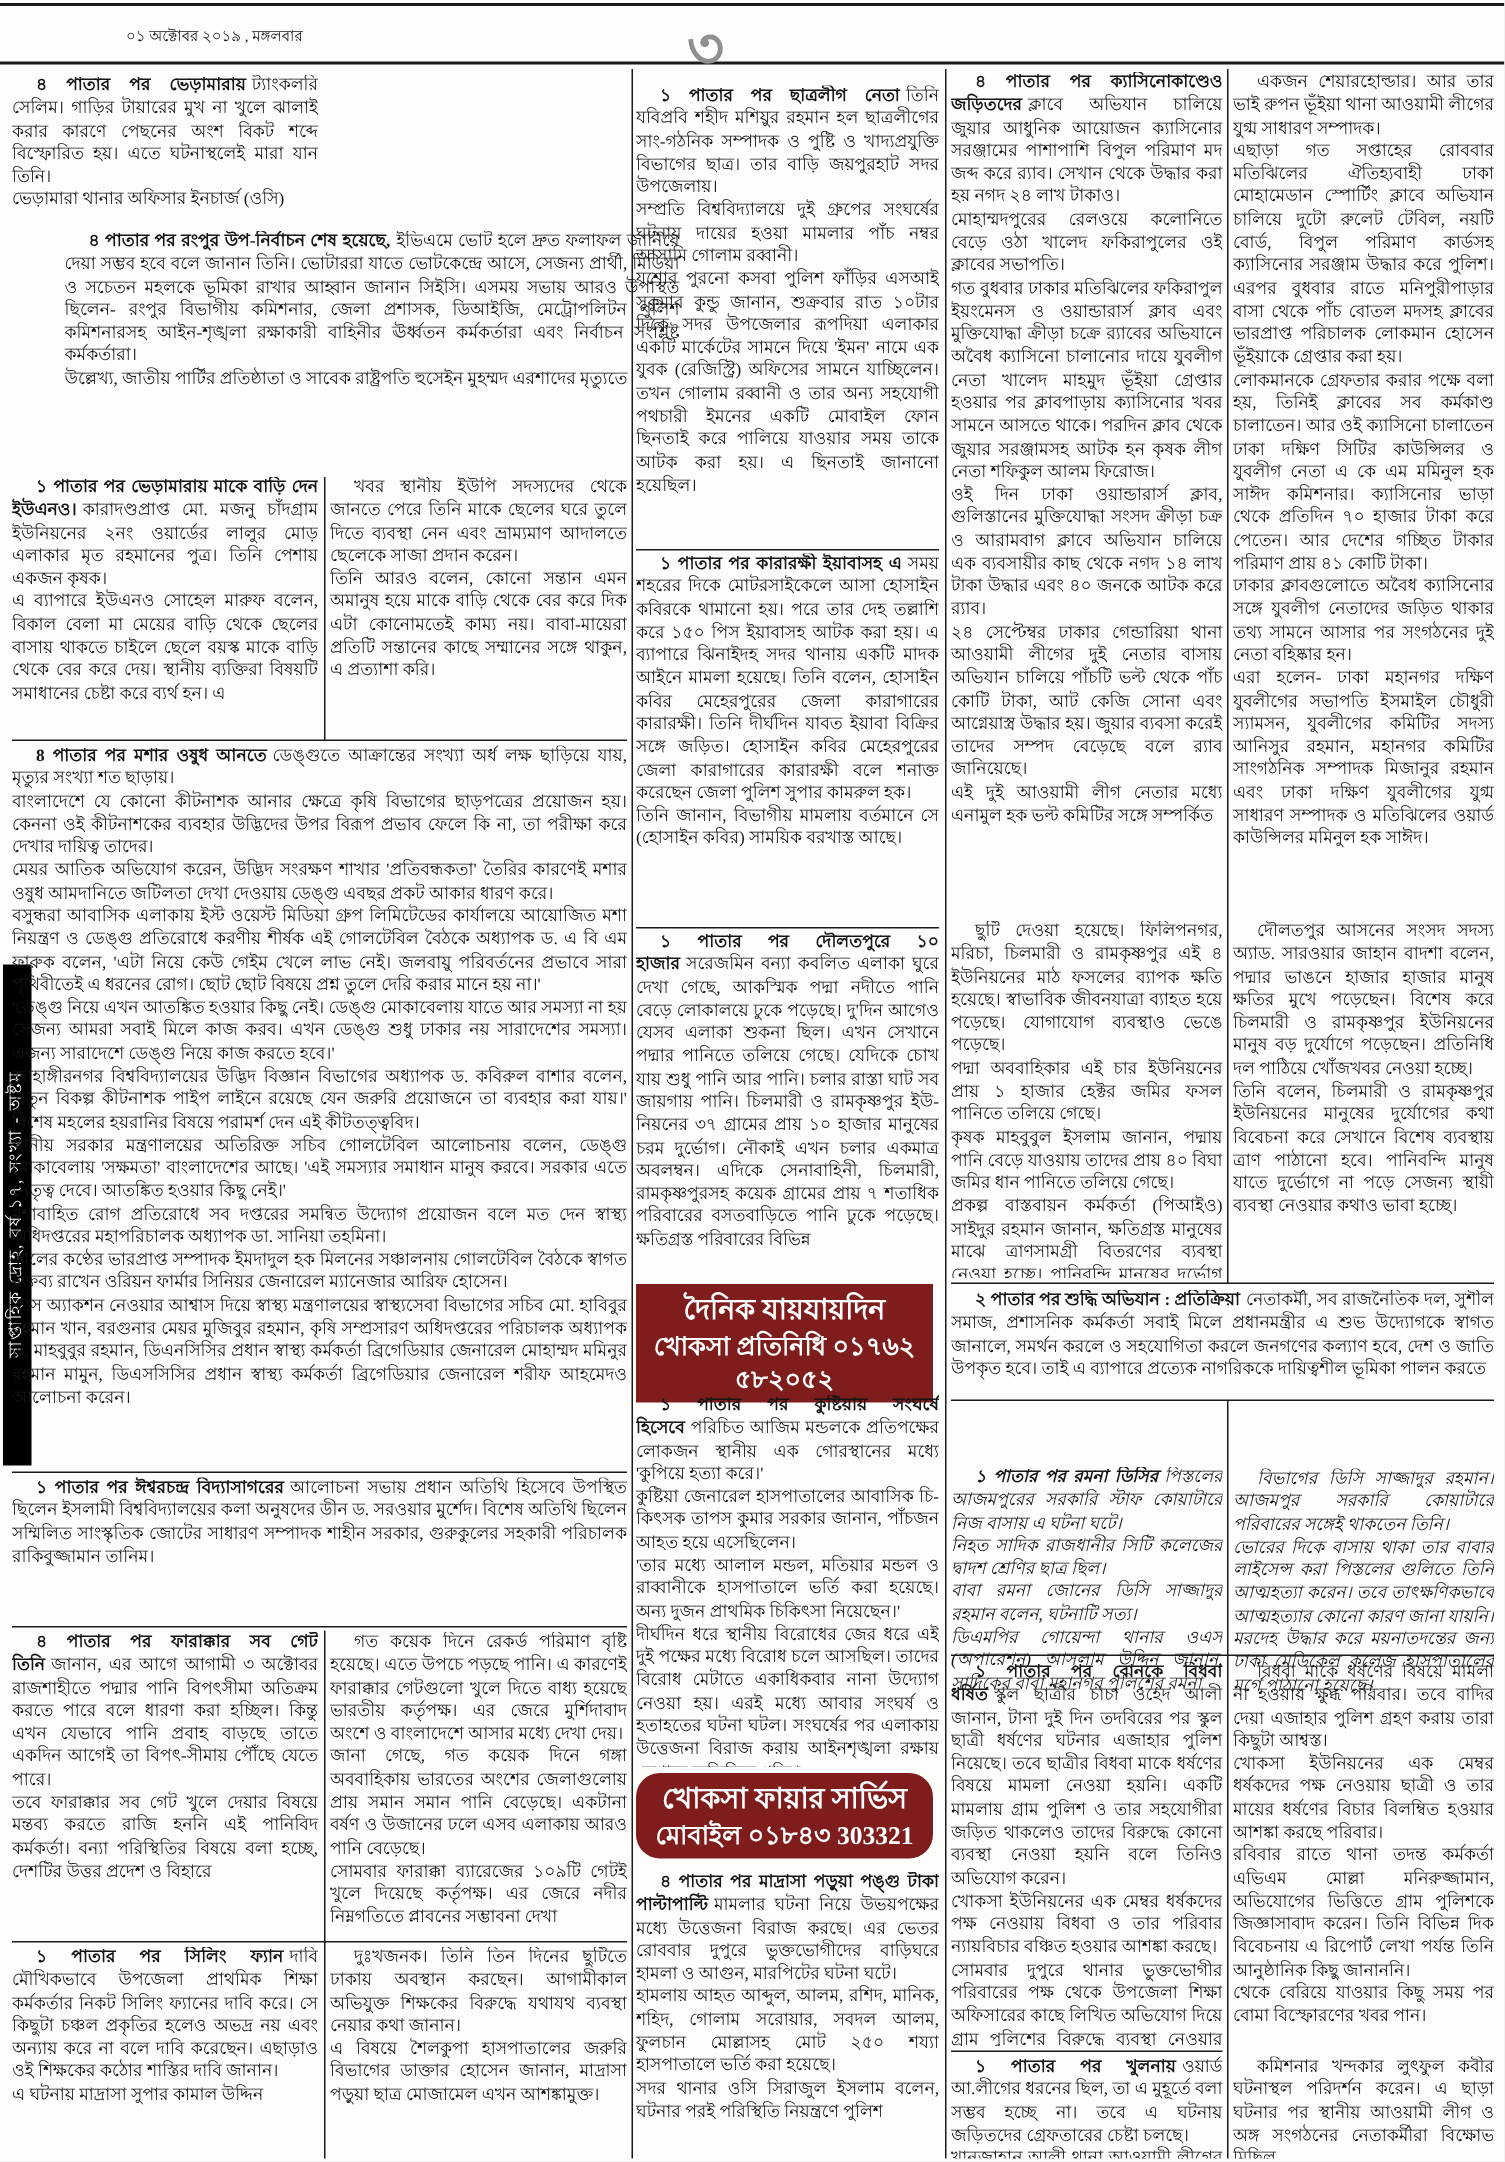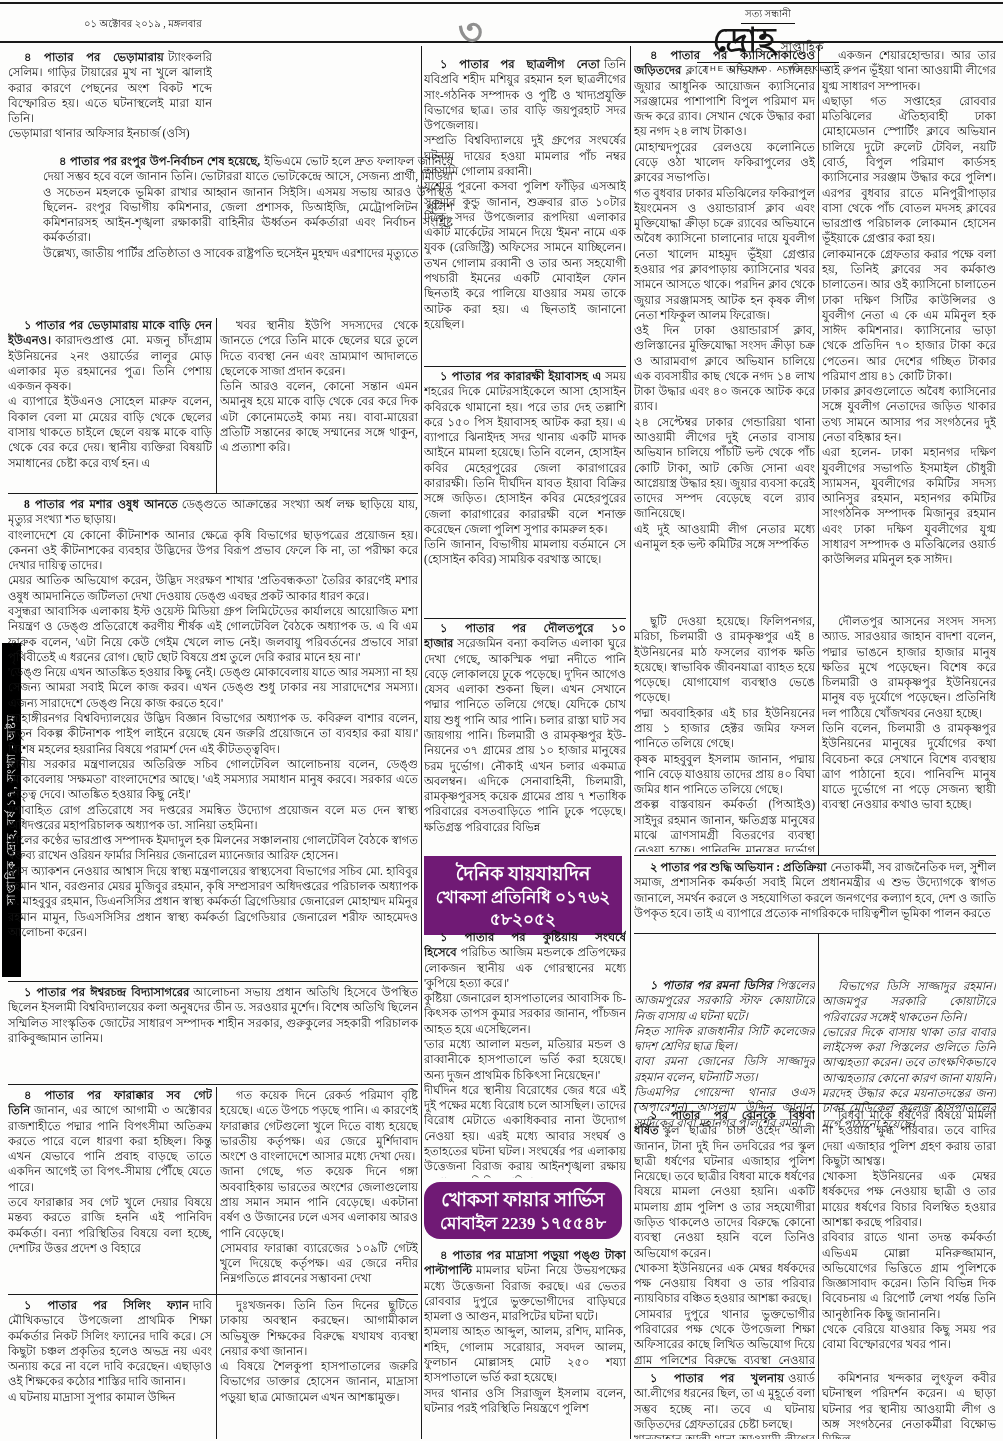--- a/index.html
+++ b/index.html
@@ -14,47 +14,39 @@
   .mast-row{line-height:1;}
   .mast-title{font-size:33px;font-weight:bold;letter-spacing:1px;display:inline-block;}
   .mast-side{font-size:12px;display:inline-block;vertical-align:baseline;}
   .mast-sub{font-size:8px;letter-spacing:2px;border-top:1px solid #111;display:inline-block;
             padding:1px 6px 0 6px;font-family:"Liberation Sans",sans-serif;}
   .art{position:absolute;font-size:11.5px;line-height:1.33;text-align:justify;overflow:hidden;}
   .art p{margin:0;text-indent:16px;}
   .art b{margin-right:4px;}
   .body{white-space:pre-line;}
   .italic{font-style:italic;}
-  .ad{position:absolute;background:#701a75;color:#fff;text-align:center;
+  .ad{position:absolute;background:#7f1d1d;color:#fff;text-align:center;
       font-weight:bold;padding:6px 2px 4px 2px;}
   .ad .l1{font-size:19px;line-height:1.3;}
   .ad .l2{font-size:17px;line-height:1.3;}
   .sidebar{position:absolute;left:2px;top:643px;width:19px;height:334px;background:#000;
            color:#fff;display:flex;align-items:center;justify-content:center;}
   .sidebar span{writing-mode:vertical-rl;transform:rotate(180deg);font-size:11.5px;
                 letter-spacing:1px;white-space:nowrap;}
 </style>
 </head>
 <body>
 
 <div class="page">
 
   <div class="rule-h" style="left:0;top:2px;width:1003px;height:2px;"></div>
   <div class="rule-h" style="left:0;top:41px;width:1003px;height:2px;"></div>
 
   <div class="hdr-date">০১ অক্টোবর ২০১৯ , মঙ্গলবার</div>
   <div class="hdr-page">৩</div>
-  <div class="mast">
-    <div><span class="mast-top">সত্য সন্ধানী</span></div>
-    <div class="mast-row">
-      <span class="mast-title">দ্রোহ</span>
-      <span class="mast-side">সাপ্তাহিক</span>
-    </div>
-    <div><span class="mast-sub">THE DROHO, A WEEKLY</span></div>
-  </div>
 
   <div class="sidebar">
     <span>সাপ্তাহিক দ্রোহ, বর্ষ ১৭, সংখ্যা - অষ্টম</span>
   </div>
 
   <div class="rule-v" style="left:216px;top:318px;height:176px;"></div>
   <div class="rule-v" style="left:216px;top:1087px;height:352px;"></div>
   <div class="rule-v" style="left:421px;top:46px;height:1393px;"></div>
   <div class="rule-v" style="left:630px;top:46px;height:1393px;"></div>
   <div class="rule-v" style="left:818px;top:46px;height:810px;"></div>
@@ -138,21 +130,21 @@
     <div class="l2">খোকসা প্রতিনিধি ০১৭৬২ ৫৮২০৫২</div>
   </div>
   <div class="art" style="left:424px;top:930px;width:202px;height:248px;">
     <p><b>১ পাতার পর কুষ্টিয়ায় সংঘর্ষে হিসেবে</b><span class="body">পরিচিত আজিম মন্ডলকে প্রতিপক্ষের লোকজন স্থানীয় এক গোরস্থানের মধ্যে 'কুপিয়ে হত্যা করে।'
 কুষ্টিয়া জেনারেল হাসপাতালের আবাসিক চি-কিৎসক তাপস কুমার সরকার জানান, পাঁচজন আহত হয়ে এসেছিলেন।
 'তার মধ্যে আলাল মন্ডল, মতিয়ার মন্ডল ও রাব্বানীকে হাসপাতালে ভর্তি করা হয়েছে। অন্য দুজন প্রাথমিক চিকিৎসা নিয়েছেন।'
 দীর্ঘদিন ধরে স্থানীয় বিরোধের জের ধরে এই দুই পক্ষের মধ্যে বিরোধ চলে আসছিল। তাদের বিরোধ মেটাতে একাধিকবার নানা উদ্যোগ নেওয়া হয়। এরই মধ্যে আবার সংঘর্ষ ও হতাহতের ঘটনা ঘটল। সংঘর্ষের পর এলাকায় উত্তেজনা বিরাজ করায় আইনশৃঙ্খলা রক্ষায় সেখানে অতিরিক্ত পুলিশ</span></p>
   </div>
   <div class="ad" style="left:424px;top:1182px;width:194px;border-radius:16px;">
     <div class="l1">খোকসা ফায়ার সার্ভিস</div>
-    <div class="l2">মোবাইল 2239 ১৭৫৫৪৮</div>
+    <div class="l2">মোবাইল ০১৮৪৩ 303321</div>
   </div>
   <div class="art" style="left:424px;top:1248px;width:202px;height:190px;">
     <p><b>৪ পাতার পর মাদ্রাসা পড়ুয়া পঙ্গু টাকা পাল্টাপাল্টি</b><span class="body">মামলার ঘটনা নিয়ে উভয়পক্ষের মধ্যে উত্তেজনা বিরাজ করছে। এর ভেতর রোববার দুপুরে ভুক্তভোগীদের বাড়িঘরে হামলা ও আগুন, মারপিটের ঘটনা ঘটে।
 হামলায় আহত আব্দুল, আলম, রশিদ, মানিক, শহিদ, গোলাম সরোয়ার, সবদল আলম, ফুলচান মোল্লাসহ মোট ২৫০ শয্যা হাসপাতালে ভর্তি করা হয়েছে।
 সদর থানার ওসি সিরাজুল ইসলাম বলেন, ঘটনার পরই পরিস্থিতি নিয়ন্ত্রণে পুলিশ</span></p>
   </div>
 
   <div class="art" style="left:634px;top:48px;width:181px;height:562px;">
     <p><b>৪ পাতার পর ক্যাসিনোকাণ্ডেও জড়িতদের</b><span class="body">ক্লাবে অভিযান চালিয়ে জুয়ার আধুনিক আয়োজন ক্যাসিনোর সরঞ্জামের পাশাপাশি বিপুল পরিমাণ মদ জব্দ করে র‌্যাব। সেখান থেকে উদ্ধার করা হয় নগদ ২৪ লাখ টাকাও।
 মোহাম্মদপুরের রেলওয়ে কলোনিতে বেড়ে ওঠা খালেদ ফকিরাপুলের ওই ক্লাবের সভাপতি।

